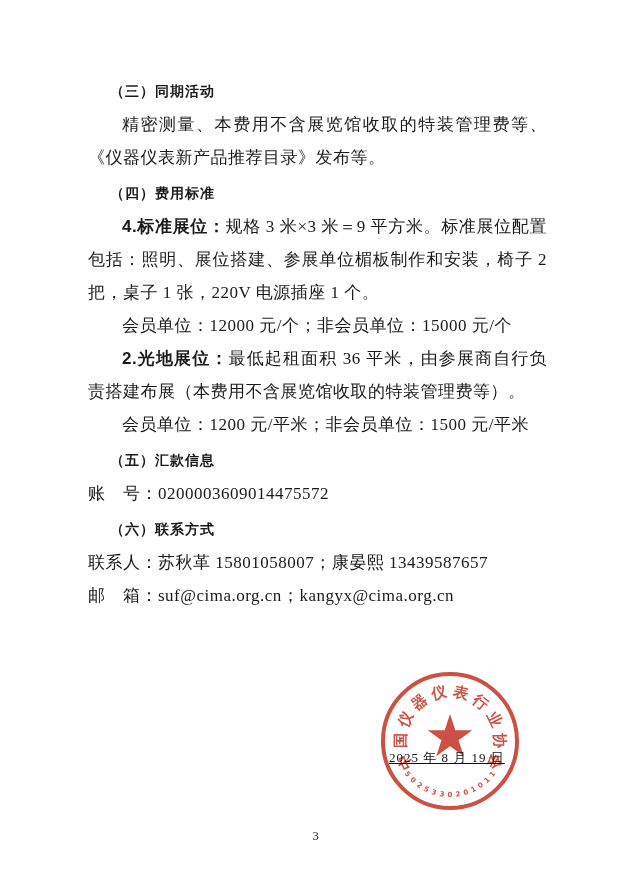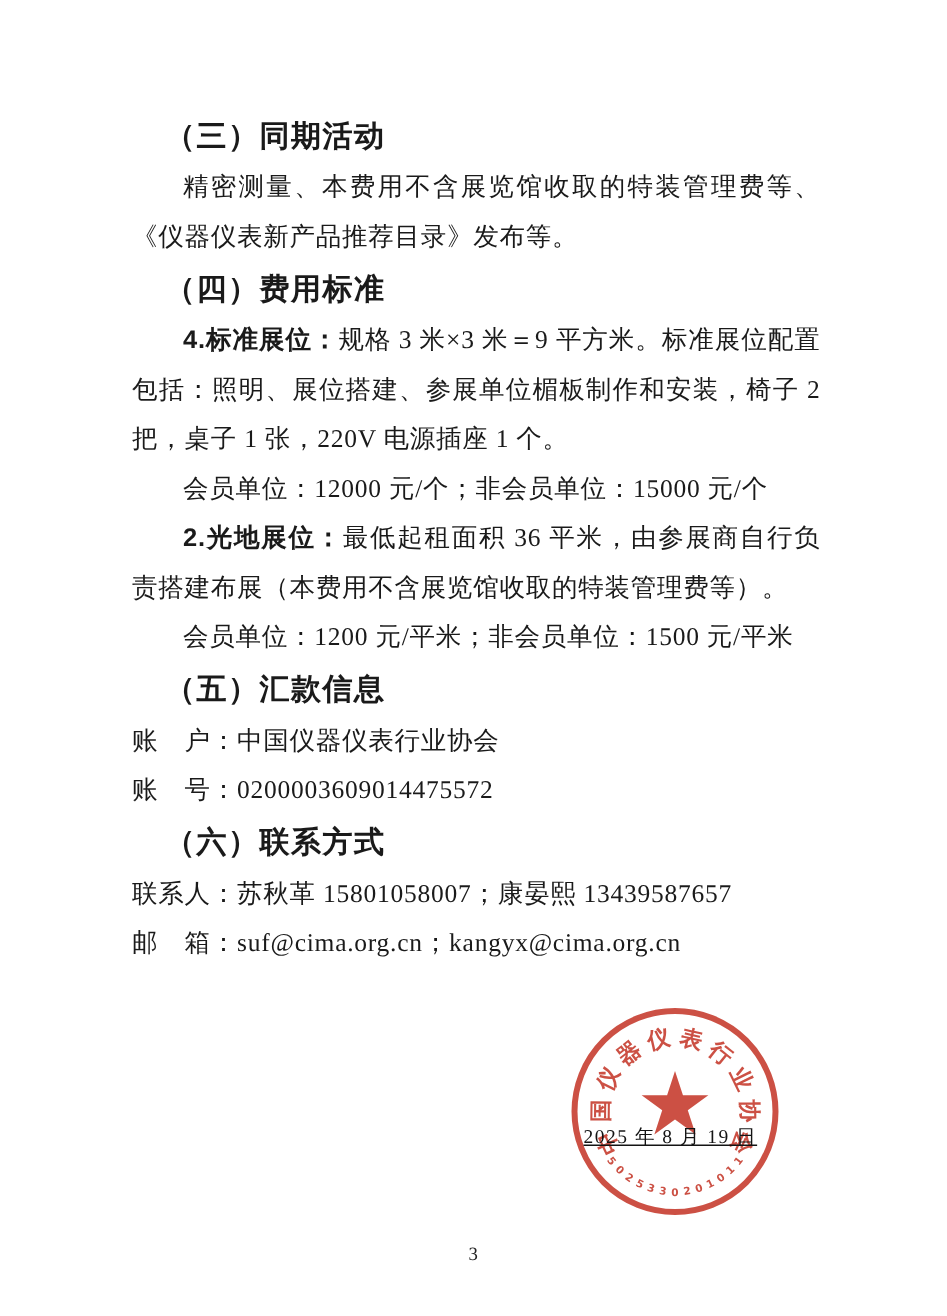--- a/index.html
+++ b/index.html
@@ -13,21 +13,21 @@
   }
   .doc{
     padding:72px 84px 0 88px;
     font-size:17px;
     line-height:33px;
     text-align:justify;
     letter-spacing:0.5px;
   }
   .hd{
     margin:3px 0 0 0;
-    font-size:20px;
+    font-size:14px;
     font-weight:700;
     font-family:"Liberation Sans","DejaVu Sans",sans-serif;
     text-indent:22px;
     letter-spacing:1px;
   }
   .para{margin:0;text-indent:2em;}
   .flush{margin:0;text-indent:0;}
   .lead{
     font-weight:700;
     font-family:"Liberation Sans","DejaVu Sans",sans-serif;
@@ -98,21 +98,20 @@
     <h2 class="hd">（三）同期活动</h2>
     <p class="para">精密测量、本费用不含展览馆收取的特装管理费等、《仪器仪表新产品推荐目录》发布等。</p>
 
     <h2 class="hd">（四）费用标准</h2>
     <p class="para"><span class="lead">4.标准展位：</span><span>规格 3 米×3 米＝9 平方米。标准展位配置包括：照明、展位搭建、参展单位楣板制作和安装，椅子 2 把，桌子 1 张，220V 电源插座 1 个。</span></p>
     <p class="para">会员单位：12000 元/个；非会员单位：15000 元/个</p>
     <p class="para"><span class="lead">2.光地展位：</span><span>最低起租面积 36 平米，由参展商自行负责搭建布展（本费用不含展览馆收取的特装管理费等）。</span></p>
     <p class="para">会员单位：1200 元/平米；非会员单位：1500 元/平米</p>
 
     <h2 class="hd">（五）汇款信息</h2>
-    <p class="flush">账　户：中国仪器仪表行业协会</p>
     <p class="flush">账　号：0200003609014475572</p>
 
     <h2 class="hd">（六）联系方式</h2>
     <p class="flush">联系人：苏秋革 15801058007；康晏熙 13439587657</p>
     <p class="flush"><span>邮　箱：</span><span class="email-link">suf@cima.org.cn</span><span>；</span><span>kangyx@cima.org.cn</span></p>
   </div>
 
   <div class="stamp">
     <span class="stamp-star">★</span>
     <span><span class="arc-char" style="transform: translate(-50%, -50%) rotate(-115deg) translateY(-49px);">中</span><span class="arc-char" style="transform: translate(-50%, -50%) rotate(-89.4444deg) translateY(-49px);">国</span><span class="arc-char" style="transform: translate(-50%, -50%) rotate(-63.8889deg) translateY(-49px);">仪</span><span class="arc-char" style="transform: translate(-50%, -50%) rotate(-38.3333deg) translateY(-49px);">器</span><span class="arc-char" style="transform: translate(-50%, -50%) rotate(-12.7778deg) translateY(-49px);">仪</span><span class="arc-char" style="transform: translate(-50%, -50%) rotate(12.7778deg) translateY(-49px);">表</span><span class="arc-char" style="transform: translate(-50%, -50%) rotate(38.3333deg) translateY(-49px);">行</span><span class="arc-char" style="transform: translate(-50%, -50%) rotate(63.8889deg) translateY(-49px);">业</span><span class="arc-char" style="transform: translate(-50%, -50%) rotate(89.4444deg) translateY(-49px);">协</span><span class="arc-char" style="transform: translate(-50%, -50%) rotate(115deg) translateY(-49px);">会</span></span>

